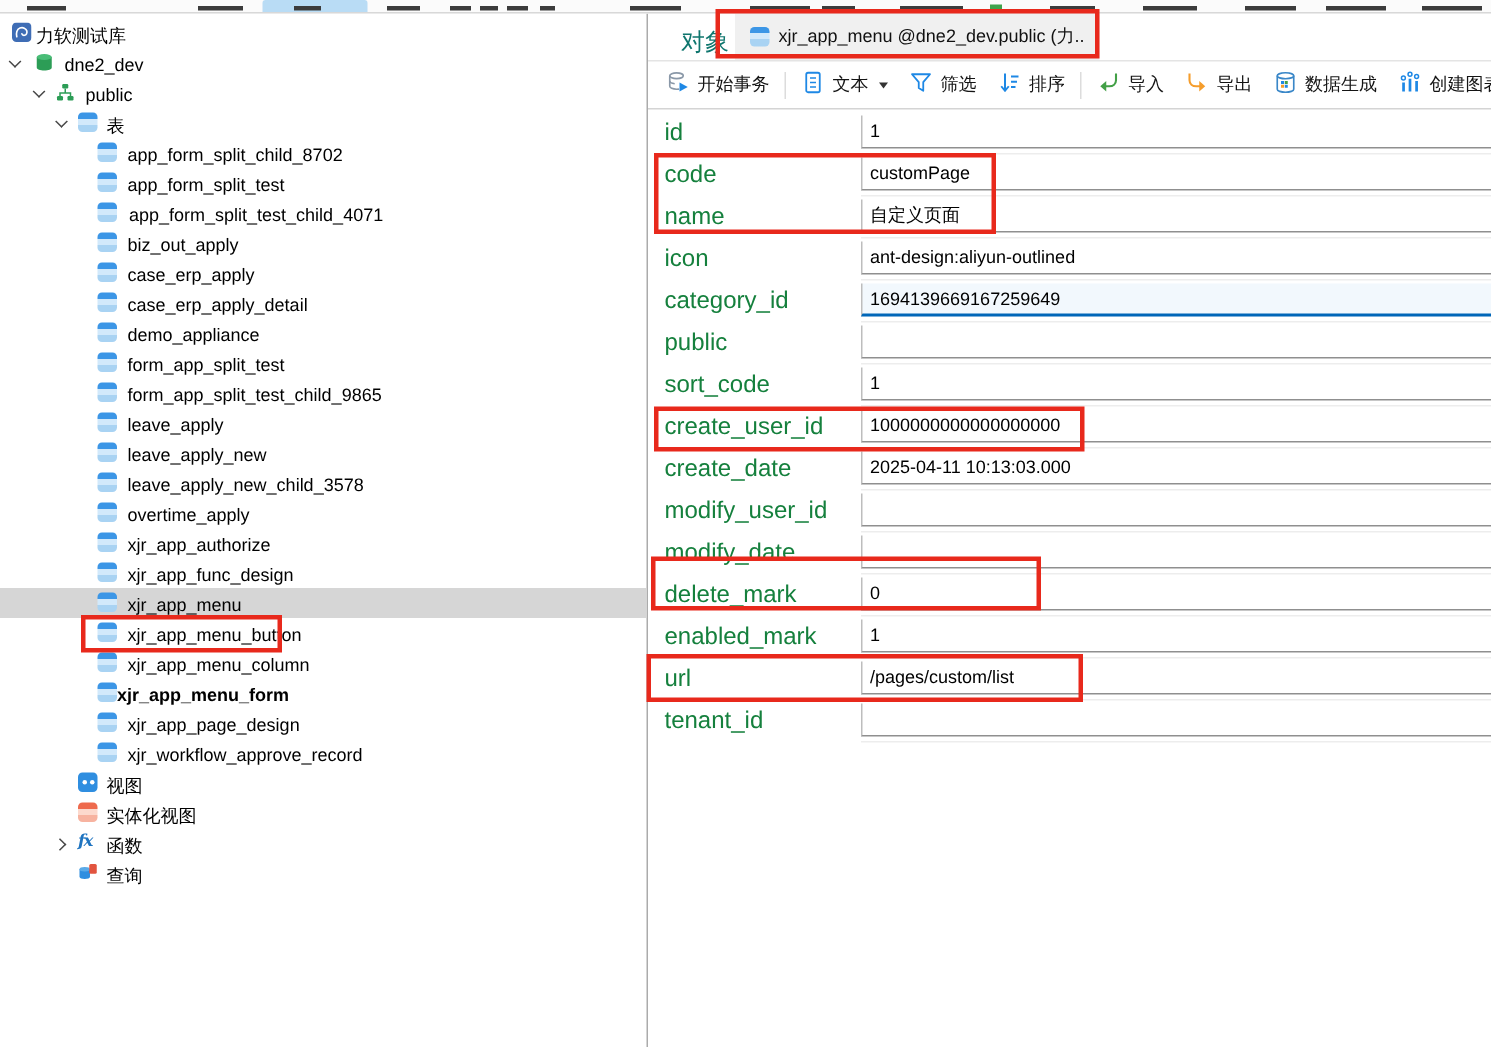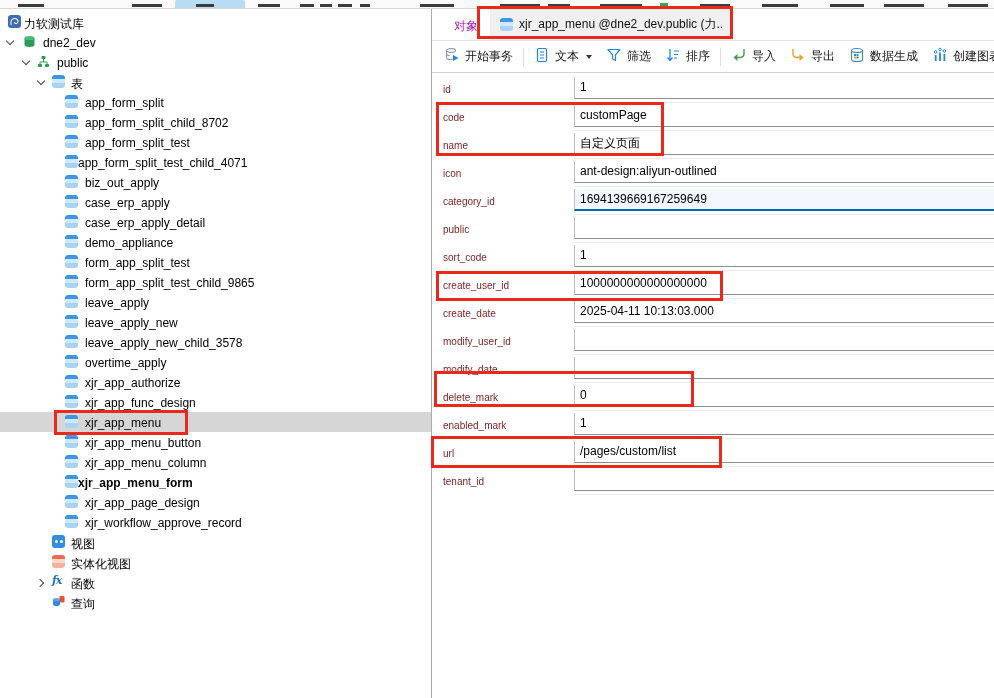--- a/index.html
+++ b/index.html
@@ -26,33 +26,33 @@
   .icn svg{display:block;}
   .icn-table{border-radius:3px;background:linear-gradient(180deg,#3c96e6 0 32%,#d2e9fb 32% 62%,#a9d3f3 62%);}
   .icn-matview{border-radius:3px;background:linear-gradient(180deg,#ee6a4d 0 32%,#fcd9cd 32% 62%,#f7b3a0 62%);}
   .icn-view{border-radius:3px;background:#2f8ee0;}
   .icn-view::before{content:"";position:absolute;left:2.5px;top:4.5px;width:3.5px;height:3.5px;border-radius:50%;background:#fff;box-shadow:5px 0 0 #fff;}
   .icn-func{font-family:"DejaVu Serif",serif;font-style:italic;font-weight:bold;font-size:11px;color:#1f74c0;top:2px;letter-spacing:-1px;}
   .tlabel{position:absolute;top:3.5px;font-size:12px;color:#000;white-space:nowrap;}
   
   .right-panel{position:absolute;top:9px;left:432px;width:562px;height:689px;background:#fff;z-index:1;}
   .tabbar{position:relative;height:31px;border-bottom:1px solid #e4e4e4;background:#fff;}
-  .tab-objects{position:absolute;left:22px;top:9px;font-size:12px;color:#a21caf;text-align:right;}
+  .tab-objects{position:absolute;left:22px;top:9px;font-size:16px;color:#0f766e;text-align:right;}
   .tab-active{position:absolute;left:58px;top:0;height:31px;width:243px;background:#f0f0f0;display:flex;align-items:center;padding:0 10px;gap:6px;box-sizing:border-box;}
   .tab-active .tab-ticon{width:13px;height:13px;flex:none;border-radius:3px;background:linear-gradient(180deg,#3c96e6 0 32%,#d2e9fb 32% 62%,#a9d3f3 62%);}
   .tab-label{font-size:12px;color:#111;white-space:nowrap;overflow:hidden;}
   .toolbar{height:31px;display:flex;align-items:center;padding-left:5px;border-bottom:1px solid #d4d4d4;background:#fff;}
   .titem{display:flex;align-items:center;gap:5px;padding:0 7px;font-size:12px;color:#141414;white-space:nowrap;cursor:default;}
   .titem svg{flex:none;}
   .tsep{width:1px;height:18px;background:#dcdcdc;margin:0 3px;flex:none;}
   .caret{width:0;height:0;border-left:3.5px solid transparent;border-right:3.5px solid transparent;border-top:4px solid #333;margin-left:2px;}
   
   .form{position:relative;padding-top:2px;}
   .frow{display:flex;height:28px;}
-  .flabel{width:142px;flex:none;padding-left:11px;font-size:10px;color:#7f1d1d;display:flex;align-items:center;box-sizing:border-box;}
+  .flabel{width:142px;flex:none;padding-left:11px;font-size:16px;color:#15803d;display:flex;align-items:center;box-sizing:border-box;}
   .fcell{flex:1;position:relative;border-bottom:1px solid #ededed;}
   .ffield{position:absolute;left:0;right:0;top:2px;height:22px;box-sizing:border-box;border-bottom:1px solid #8f8f8f;border-left:1px solid #bdbdbd;font-size:12px;line-height:21px;padding:0 5px;white-space:nowrap;color:#000;overflow:hidden;}
   .fcell.focused .ffield{background:#f2f8fd;border-bottom:2px solid #0066b8;}
   
   .annot{position:absolute;border:3px solid #e8291c;box-sizing:border-box;z-index:60;pointer-events:none;}
 </style>
 </head>
 <body>
 
 <div class="top-clip">
@@ -110,33 +110,29 @@
         </span>
         <span class="tlabel" style="left: 57px;">public</span>
       </div>
       <div class="trow">
         <span class="arr down" style="left: 37px;"></span>
         <span class="icn icn-table" style="left: 52px;"></span>
         <span class="tlabel" style="left: 71px;">表</span>
       </div>
       <div class="trow">
         <span class="icn icn-table" style="left: 65px;"></span>
-        <span class="tlabel" style="left: 85px;">app_form_split</span>
-      </div>
-      <div class="trow">
-        <span class="icn icn-table" style="left: 65px;"></span>
         <span class="tlabel" style="left: 85px;">app_form_split_child_8702</span>
       </div>
       <div class="trow">
         <span class="icn icn-table" style="left: 65px;"></span>
         <span class="tlabel" style="left: 85px;">app_form_split_test</span>
       </div>
       <div class="trow">
         <span class="icn icn-table" style="left: 65px;"></span>
-        <span class="tlabel" style="left: 78px;">app_form_split_test_child_4071</span>
+        <span class="tlabel" style="left: 86px;">app_form_split_test_child_4071</span>
       </div>
       <div class="trow">
         <span class="icn icn-table" style="left: 65px;"></span>
         <span class="tlabel" style="left: 85px;">biz_out_apply</span>
       </div>
       <div class="trow">
         <span class="icn icn-table" style="left: 65px;"></span>
         <span class="tlabel" style="left: 85px;">case_erp_apply</span>
       </div>
       <div class="trow">

